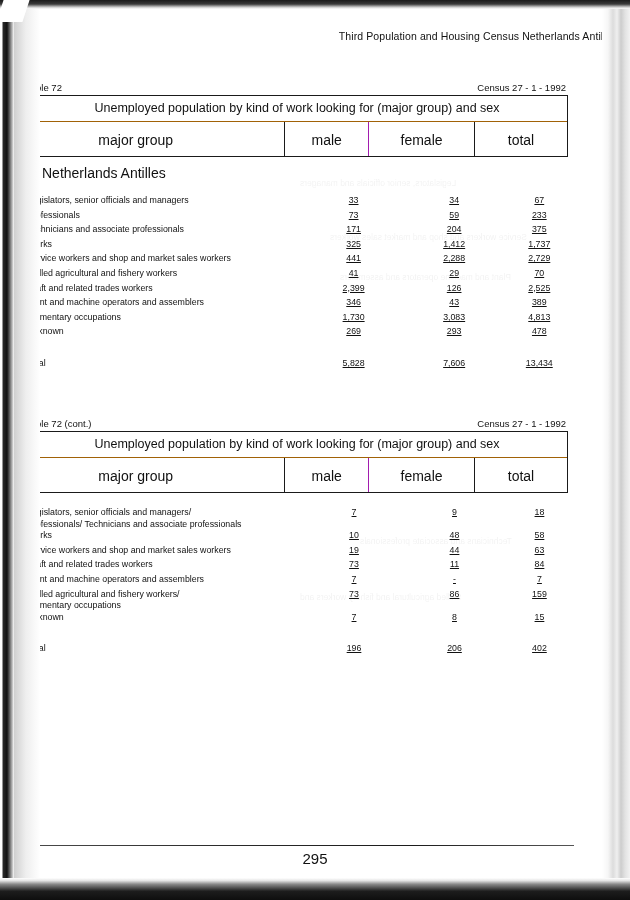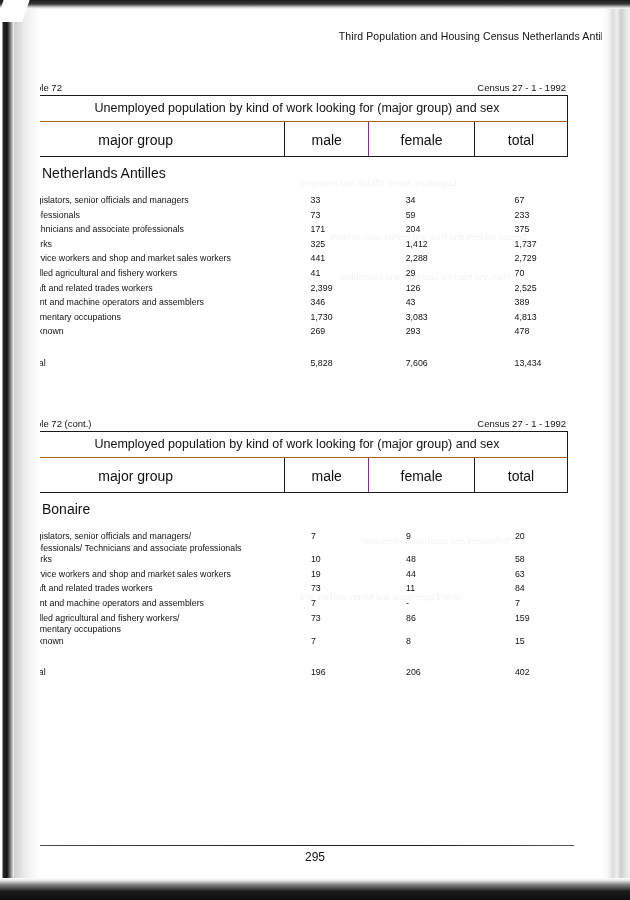--- a/index.html
+++ b/index.html
@@ -129,21 +129,21 @@
 
   .data-table {
     width: 540px;
     border-collapse: collapse;
     font-size: 8.8px;
     margin-top: 14px;
   }
   .data-table td { padding: 0; vertical-align: top; }
   .data-table tr { height: 14.6px; }
   .c-label { width: 290px; padding-left: 1px !important; white-space: pre-line; line-height: 1.32; }
-  .c-num   { text-align: left; }
+  .c-num   { text-align: center; text-decoration: underline; }
   .c-male-v   { width: 88px; padding-right: 9px !important; }
   .c-female-v { width: 99px; padding-right: 12px !important; }
   .c-total-v  { width: 50px; padding-right: 2px !important; }
 
   tr.spacer-row { height: 16px; }
   tr.spacer-row td { font-size: 0; line-height: 0; }
   tr.total-row td { padding-top: 1px; }
   tr.tall-row { height: 22px; }
 
   
@@ -153,21 +153,21 @@
     top: 845px;
     width: 541px;
     height: 1px;
     background: linear-gradient(to right, #4a4a4a 0%, #2b2b2b 35%, #1c1c1c 70%, #555 100%);
   }
   .footer-page {
     position: absolute;
     left: 0; right: 0;
     top: 850px;
     text-align: center;
-    font-size: 12px;
+    font-size: 15px;
   }
 
   
   .ghost {
     position: absolute;
     opacity: 0.05;
     font-size: 8.5px;
     color: #000;
     transform: scaleX(-1);
     white-space: nowrap;
@@ -291,30 +291,29 @@
     <div class="grid-frame">
       <div class="grid-title">Unemployed population by kind of work looking for (major group) and sex</div>
       <div class="grid-heads">
         <div class="grid-head c-major">major group</div>
         <div class="grid-head c-male">male</div>
         <div class="grid-head c-female">female</div>
         <div class="grid-head c-total">total</div>
       </div>
     </div>
 
-    <div class="region-label">Bonaire</div>
 
     <table class="data-table">
       <tbody>
         <tr class="tall-row">
           <td class="c-label">Legislators, senior officials  and managers/
 Professionals/ Technicians and associate professionals</td>
           <td class="c-num c-male-v">7</td>
           <td class="c-num c-female-v">9</td>
-          <td class="c-num c-total-v">20</td>
+          <td class="c-num c-total-v">18</td>
         </tr>
         <tr>
           <td class="c-label">Clerks</td>
           <td class="c-num c-male-v">10</td>
           <td class="c-num c-female-v">48</td>
           <td class="c-num c-total-v">58</td>
         </tr>
         <tr>
           <td class="c-label">Service workers and shop and market sales workers</td>
           <td class="c-num c-male-v">19</td>

